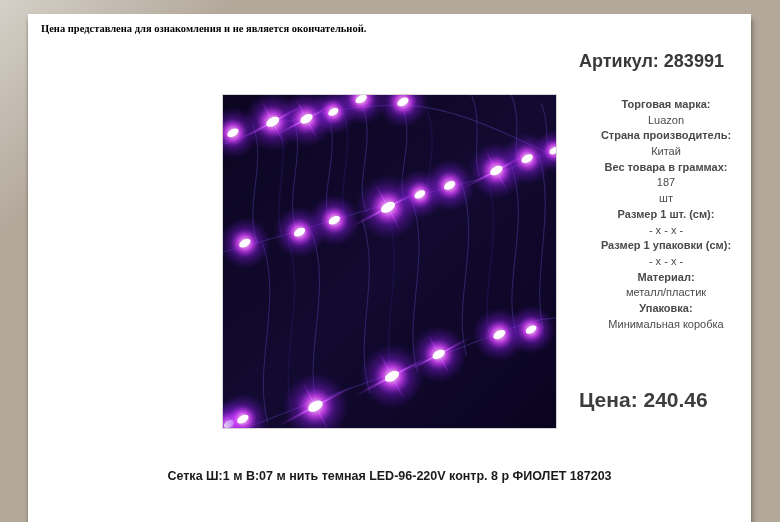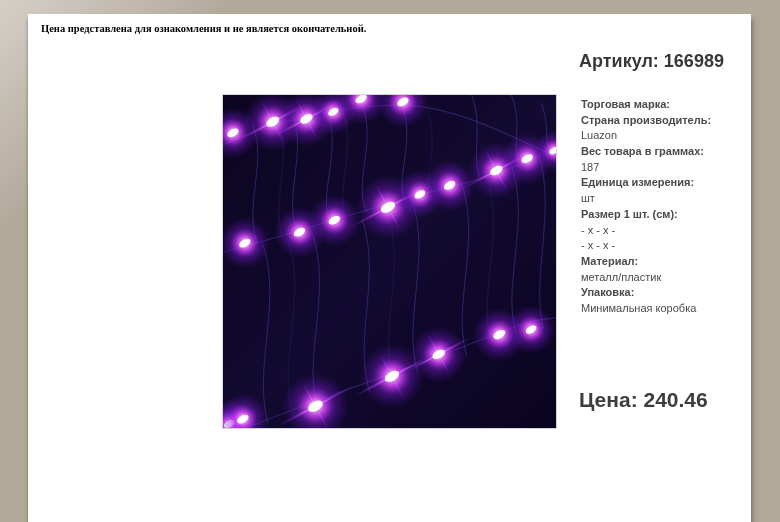--- a/index.html
+++ b/index.html
@@ -46,20 +46,21 @@
     position:absolute;
     left:553px; top:83px;
     width:170px;
     color:#4a4a4a;
     font-size:11px;
   }
   .detail-line{
     line-height:15.7px;
     height:15.7px;
     white-space:nowrap;
+    text-align:center;
   }
   .detail-label{font-weight:bold;}
   .min-batch{
     position:absolute;
     left:553px; top:359px;
     font-size:11px;
     color:#4a4a4a;
     white-space:nowrap;
   }
   .min-batch .detail-label{font-weight:bold;}
@@ -83,21 +84,21 @@
     white-space:nowrap;
   }
 </style>
 </head>
 <body>
 
 <div class="page">
 
   <div class="disclaimer">Цена представлена для ознакомления и не является окончательной.</div>
 
-  <div class="sku">Артикул: 166989</div>
+  <div class="sku">Артикул: 283991</div>
 
   <div class="photo">
     <svg viewBox="0 0 335 335" xmlns="http://www.w3.org/2000/svg">
       <defs>
         <linearGradient id="bgGrad" x1="0" y1="0" x2="1" y2="1">
           <stop offset="0" stop-color="#0b0520"></stop>
           <stop offset="0.5" stop-color="#120a30"></stop>
           <stop offset="1" stop-color="#0a0420"></stop>
         </linearGradient>
         <radialGradient id="glow">
@@ -247,32 +248,34 @@
           <g transform="translate(310,236)">
             <circle r="24.7" fill="url(#glow)" opacity="0.9"></circle>
             <ellipse rx="5.89" ry="3.42" fill="#ffffff" transform="rotate(-30)"></ellipse>
           </g>
         </g>
     </svg>
   </div>
 
   <div class="details">
     <div class="detail-line detail-label">Торговая марка:</div>
+    <div class="detail-line detail-value">Luazon</div>
     <div class="detail-line detail-label">Страна производитель:</div>
-    <div class="detail-line detail-value">Luazon</div>
+    <div class="detail-line detail-value">Китай</div>
     <div class="detail-line detail-label">Вес товара в граммах:</div>
     <div class="detail-line detail-value">187</div>
-    <div class="detail-line detail-label">Единица измерения:</div>
     <div class="detail-line detail-value">шт</div>
     <div class="detail-line detail-label">Размер 1 шт. (см):</div>
     <div class="detail-line detail-value">- x - x -</div>
+    <div class="detail-line detail-label">Размер 1 упаковки (см):</div>
     <div class="detail-line detail-value">- x - x -</div>
     <div class="detail-line detail-label">Материал:</div>
     <div class="detail-line detail-value">металл/пластик</div>
     <div class="detail-line detail-label">Упаковка:</div>
     <div class="detail-line detail-value">Минимальная коробка</div>
   </div>
 
 
   <div class="price">Цена: 240.46</div>
 
+  <div class="caption">Сетка Ш:1 м В:07 м нить темная LED-96-220V контр. 8 р ФИОЛЕТ 187203</div>
 
 </div>
 
 </body></html>

